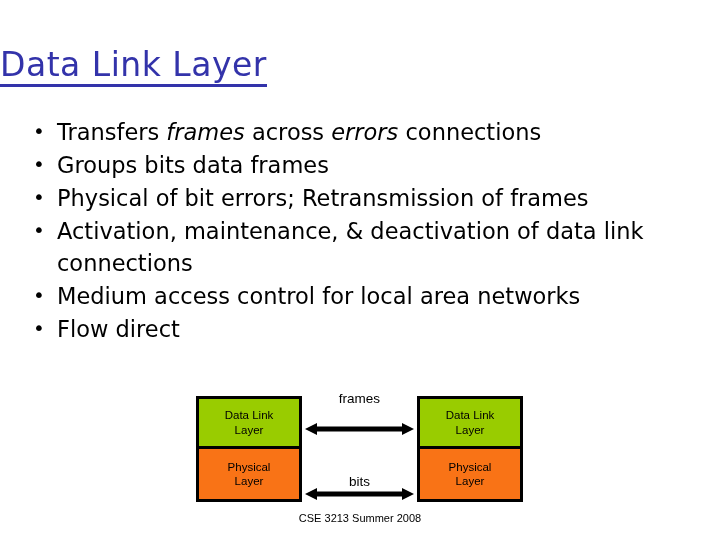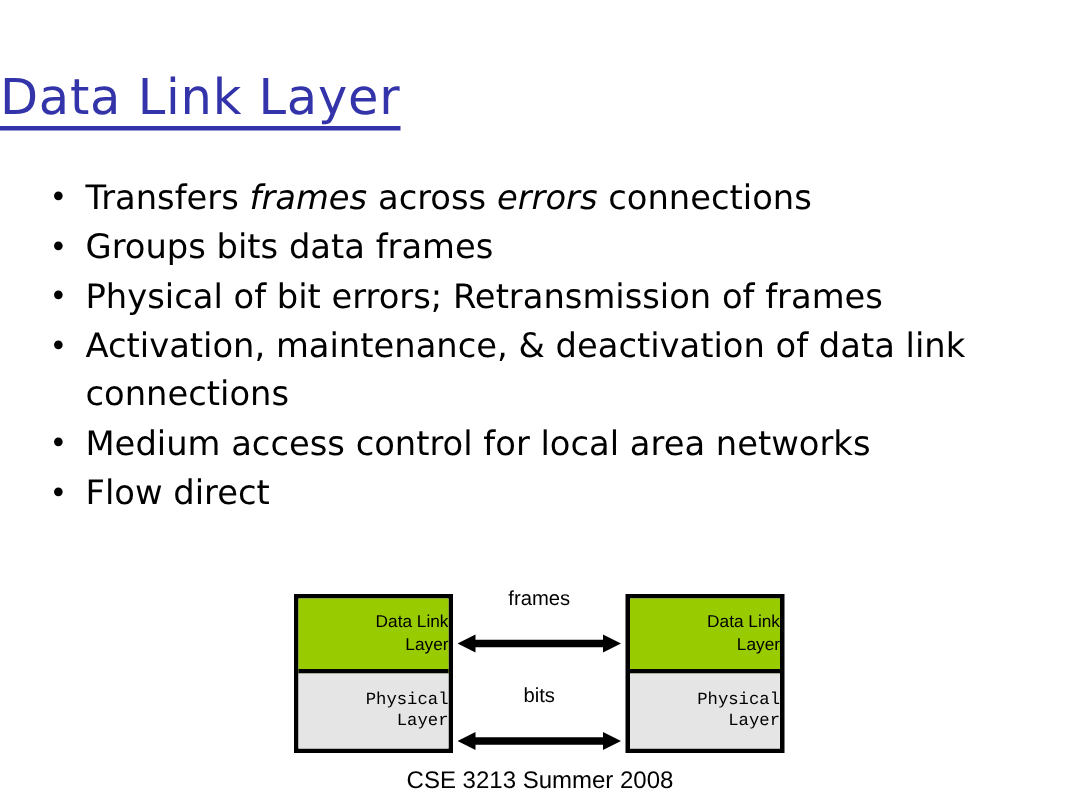--- a/index.html
+++ b/index.html
@@ -89,35 +89,34 @@
     background: #ffffff;
   }
   #stack-left  { left: 0px; }
   #stack-right { left: 221px; }
 
   .layer-cell {
     height: 50px;
     box-sizing: border-box;
     display: flex;
     flex-direction: column;
-    align-items: flex-end;
+    align-items: center;
     justify-content: center;
     font-family: "Liberation Sans", sans-serif;
     font-size: 11.5px;
     line-height: 1.22;
     color: #000000;
     text-align: center;
   }
   .layer-dl {
     background: #99cc00;
     border-bottom: 3px solid #000000;
   }
   .layer-phy {
-    background: #e5e5e5;
-    font-family: Liberation Mono, monospace;
+    background: #f97316;
   }
   .layer-cell span { display: block; }
 
   
   .arrow-group {
     position: absolute;
     left: 106px;
     width: 115px;
   }
   #arrow-frames { top: 0px;  height: 50px; }
@@ -128,42 +127,42 @@
     left: 0;
     width: 115px;
     text-align: center;
     font-family: "Liberation Sans", sans-serif;
     font-size: 13.5px;
     font-weight: 400;
     color: #000000;
     line-height: 1;
   }
   #arrow-frames .arrow-label { top: -4px; }
-  #arrow-bits   .arrow-label { top: 8px; }
+  #arrow-bits   .arrow-label { top: 26px; }
 
   .arrow-line {
     position: absolute;
     left: 3px;
     width: 109px;
     height: 5px;
   }
   #arrow-frames .arrow-line { top: 26px; }
   #arrow-bits   .arrow-line { top: 38px; }
 
   .arrow-line svg { display: block; }
 
   
   #footer {
     position: absolute;
     left: 0;
     top: 512px;
     width: 720px;
     text-align: center;
     font-family: "Liberation Sans", sans-serif;
-    font-size: 16px;
+    font-size: 11px;
     color: #000000;
   }
 </style>
 </head>
 <body>
 
 <div id="slide">
 
   <div id="title">
     <span id="title-text">Data Link Layer</span>

